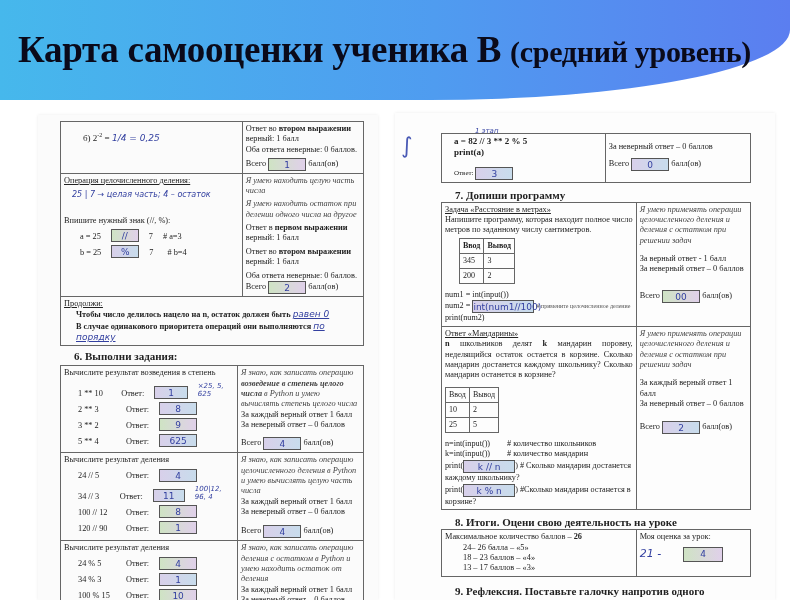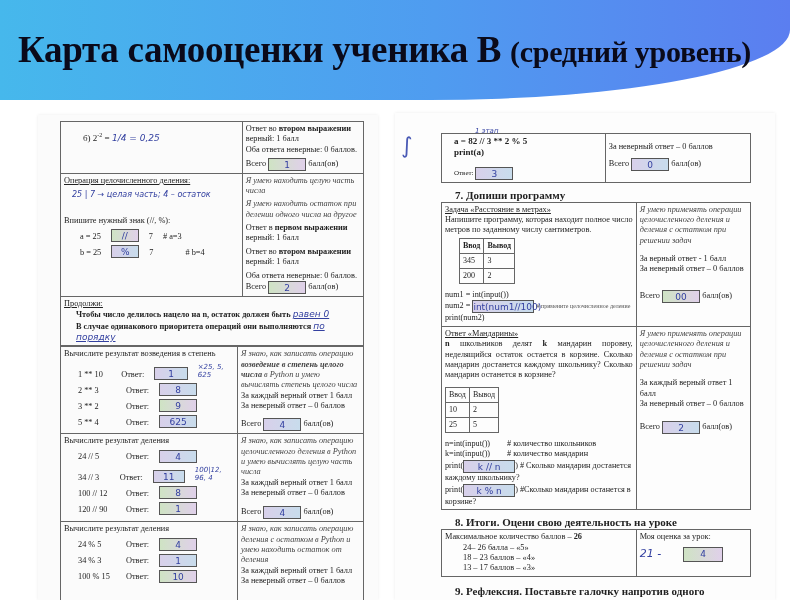--- a/index.html
+++ b/index.html
@@ -66,21 +66,21 @@
           <div class="row" style="margin-left:16px">
             <span>a = 25</span>
             <span class="box" style="width:28px">//</span>
             <span>7</span>
             <span style=""># a=3</span>
           </div>
           <div class="row" style="margin-left:16px">
             <span>b = 25</span>
             <span class="box v" style="width:28px">%</span>
             <span>7</span>
-            <span style="margin-left:22px"># b=4</span>
+            <span style="margin-left:4px"># b=4</span>
           </div>
         </td>
         <td>
           <div class="it">Я умею находить целую часть числа</div>
           <div class="it" style="margin-top:3px">Я умею находить остаток при делении одного числа на другое</div>
           <div style="margin-top:3px"><span>Ответ в</span> <span class="b">первом выражении</span><br><span>верный: 1 балл</span></div>
           <div style="margin-top:3px"><span>Ответ во</span> <span class="b">втором выражении</span><br><span>верный: 1 балл</span></div>
           <div style="margin-top:3px">Оба ответа неверные: 0 баллов.</div>
           <div><span>Всего</span> <span class="box">2</span> <span>балл(ов)</span></div>
         </td>
@@ -88,20 +88,21 @@
       <tr>
         <td colspan="2" style="height:38px">
           <div class="u">Продолжи:</div>
           <div class="b" style="margin-left:12px"><span>Чтобы число делилось нацело на n, остаток должен быть</span> <span class="hw u" style="font-weight:normal">равен 0</span></div>
           <div class="b" style="margin-left:12px"><span>В случае одинакового приоритета операций они выполняются</span> <span class="hw u" style="font-weight:normal">по порядку</span></div>
         </td>
       </tr>
     </tbody>
       </table>
 
+    <div class="sec">6.   Выполни задания:</div>
 
     <table class="f">
       <tbody>
           <tr>
         <td style="width:55%;height:80px">
           <div>Вычислите результат возведения в степень</div>
           <div class="row">
                 <span class="expr">1 ** 10</span>
                 <span>Ответ:</span>
                 <span class="box v">1</span>

